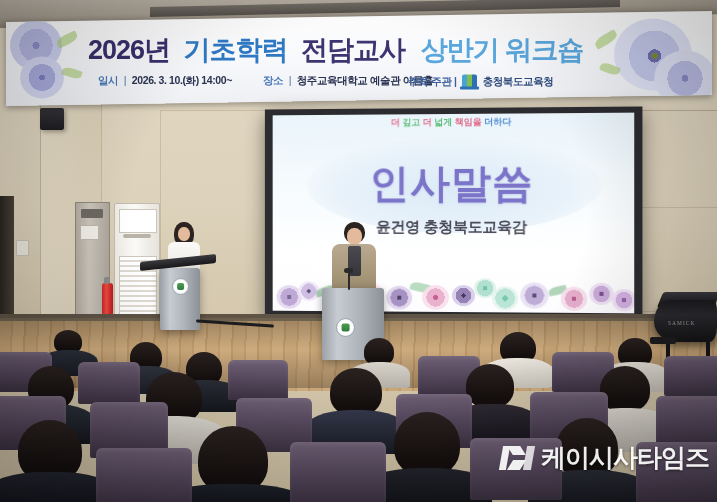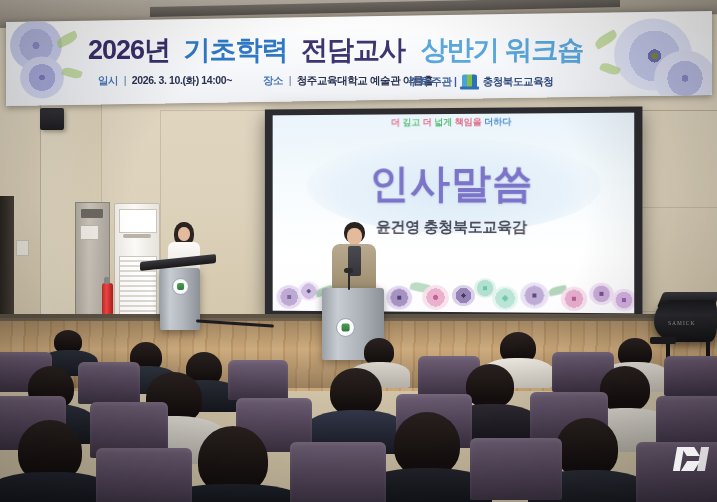--- a/index.html
+++ b/index.html
@@ -431,15 +431,16 @@
 
   <div class="vignette"></div>
 
   <div class="watermark">
     <div class="wm-mark">
       <i style="left:0;top:3px;width:7px;height:24px;transform:skewX(-10deg);"></i>
       <i style="left:9px;top:3px;width:13px;height:9px;transform:skewX(32deg);"></i>
       <i style="left:9px;top:17px;width:13px;height:10px;transform:skewX(-32deg);"></i>
       <i style="left:24px;top:3px;width:8px;height:24px;transform:skewX(-10deg);opacity:.85;"></i>
     </div>
+    <div class="wm-text">케이시사타임즈</div>
   </div>
 
 </div>
 
 </body></html>

